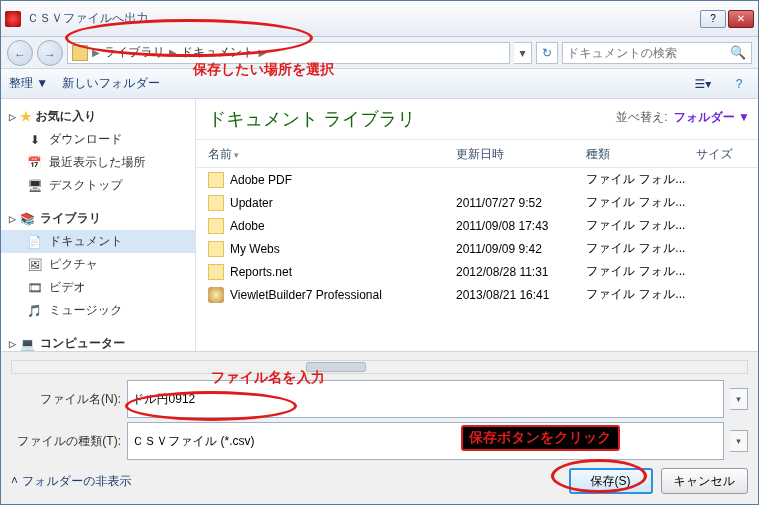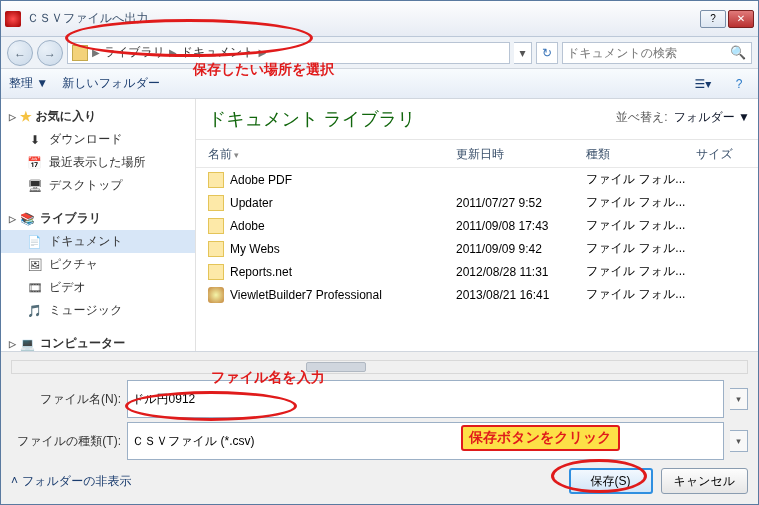--- a/index.html
+++ b/index.html
@@ -33,21 +33,21 @@
   .star{color:#f5c242;font-size:13px;}
   .sb-item{display:flex;align-items:center;gap:6px;padding:3px 8px 3px 26px;color:#333;}
   .sb-item.selected{background:#d7e6f7;}
   .sb-icon{width:16px;height:16px;display:inline-flex;align-items:center;justify-content:center;font-size:12px;}
   .content{flex:1;display:flex;flex-direction:column;background:#fff;min-width:0;}
   .content-head{padding:8px 12px;border-bottom:1px solid #e6e6e6;}
   .lib-title{color:#11660c;font-size:18px;}
   .lib-sub{color:#667;font-size:11px;}
   .lib-sub .count{color:#1a66c9;}
   .sort-row{position:absolute;right:8px;top:10px;display:flex;gap:6px;align-items:center;color:#555;}
-  .sort-link{color:#0f172a;}
+  .sort-link{color:#6d28d9;font-weight:bold;}
   .content-head{position:relative;}
   .cols{display:flex;padding:6px 12px 4px;color:#3a506b;border-bottom:1px solid #e8e8e8;}
   .col-name{flex:1;}
   .col-date{width:130px;}
   .col-type{width:110px;}
   .col-size{width:50px;}
   .sorticon{font-size:9px;margin-left:2px;color:#888;}
   .files{flex:1;overflow:auto;}
   .file-row{display:flex;align-items:center;padding:3px 12px;}
   .fi{width:16px;height:16px;margin-right:6px;display:inline-flex;align-items:center;justify-content:center;}
@@ -263,14 +263,14 @@
       <button class="btn primary">保存(S)</button>
       <button class="btn">キャンセル</button>
     </div>
   </div>
 
   <div class="anno anno-ellipse" style="left:64px;top:18px;width:248px;height:38px;"></div>
   <div class="anno anno-text" style="left:192px;top:60px;">保存したい場所を選択</div>
   <div class="anno anno-ellipse" style="left:124px;top:390px;width:172px;height:30px;"></div>
   <div class="anno anno-text" style="left:210px;top:368px;">ファイル名を入力</div>
   <div class="anno anno-ellipse" style="left:550px;top:458px;width:96px;height:34px;"></div>
-  <div class="anno anno-text" style="left:460px;top:424px;border:2px solid #e01b1b;background:#fde047;padding:2px 6px;border-radius:3px;">保存ボタンをクリック</div>
+  <div class="anno anno-text" style="left:460px;top:424px;border:2px solid #e01b1b;background:#000000;padding:2px 6px;border-radius:3px;">保存ボタンをクリック</div>
 </div>
 
 </body></html>

